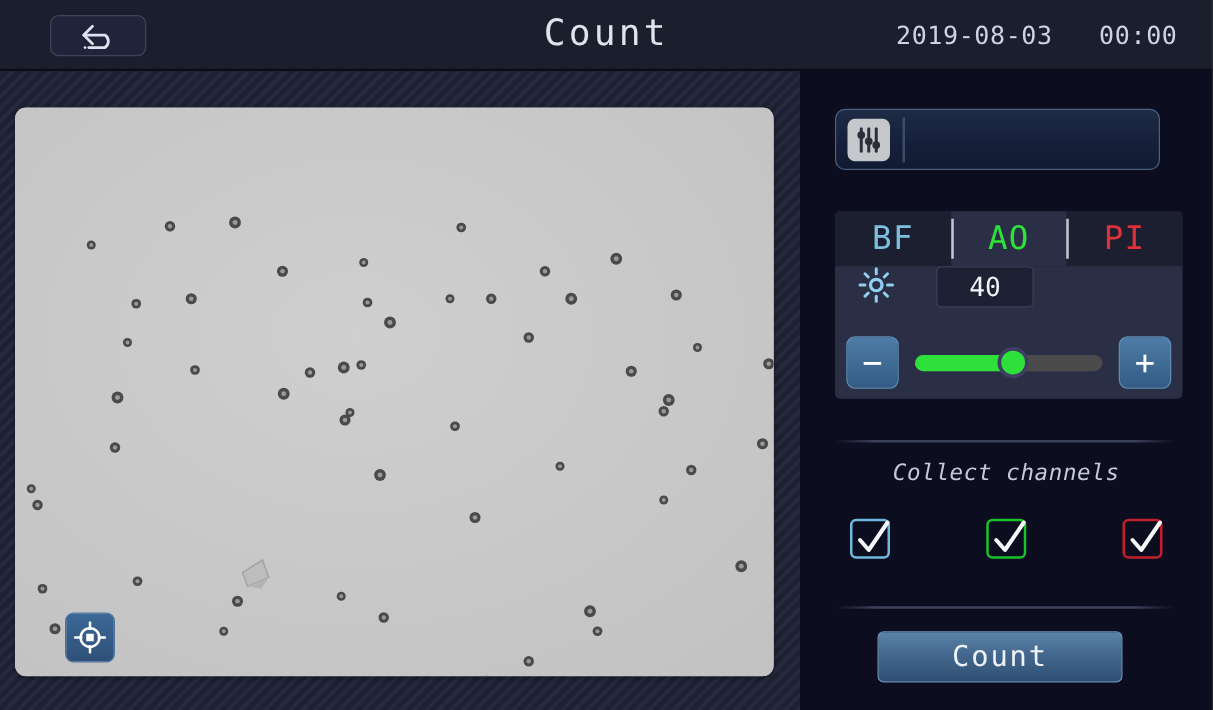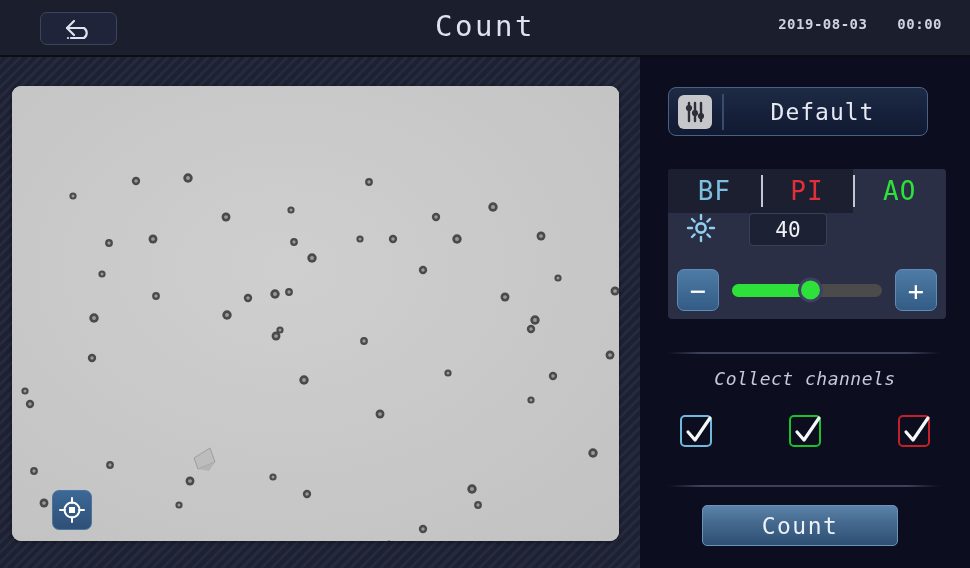--- a/index.html
+++ b/index.html
@@ -49,24 +49,23 @@
     text-align: center;
     font-size: 29px;
     letter-spacing: 2.5px;
     color: #dfe3ef;
     font-weight: 400;
   }
 
   .datetime {
     position: absolute;
     right: 28px; top: 16px;
-    font-size: 14px;
+    font-size: 20px;
     color: #cdd3e2;
     letter-spacing: 0.5px;
-    font-weight: bold;
   }
   .datetime .sep { display: inline-block; width: 12px; }
 
   
   .workspace {
     position: absolute;
     left: 0; top: 57px;
     width: 640px; height: 511px;
     background-color: #222638;
     background-image: repeating-linear-gradient(
@@ -513,29 +512,28 @@
         <svg width="24" height="24" viewBox="0 0 24 24">
           <line x1="6" y1="3" x2="6" y2="21" stroke="#2c2f38" stroke-width="2.4" stroke-linecap="round"></line>
           <line x1="12" y1="3" x2="12" y2="21" stroke="#2c2f38" stroke-width="2.4" stroke-linecap="round"></line>
           <line x1="18" y1="3" x2="18" y2="21" stroke="#2c2f38" stroke-width="2.4" stroke-linecap="round"></line>
           <circle cx="6" cy="8" r="3.1" fill="#2c2f38"></circle>
           <circle cx="12" cy="13" r="3.1" fill="#2c2f38"></circle>
           <circle cx="18" cy="16" r="3.1" fill="#2c2f38"></circle>
         </svg>
       </span>
       <span class="preset-divider"></span>
-      <span class="preset-label">Default</span>
     </div>
 
     <div class="ctl-card">
 
       <div class="tabs">
         <div class="tab bf">BF</div>
+        <div class="tab ao">AO</div>
         <div class="tab pi">PI</div>
-        <div class="tab ao">AO</div>
       </div>
 
       <div class="bright-row">
         <span>
           <svg width="30" height="30" viewBox="0 0 30 30">
             <circle cx="15" cy="15" r="4.6" fill="none" stroke="#8fd0f0" stroke-width="2.6"></circle>
             <g stroke="#8fd0f0" stroke-width="2.4" stroke-linecap="round">
               <line x1="15" y1="2" x2="15" y2="6"></line>
               <line x1="15" y1="24" x2="15" y2="28"></line>
               <line x1="2" y1="15" x2="6" y2="15"></line>

